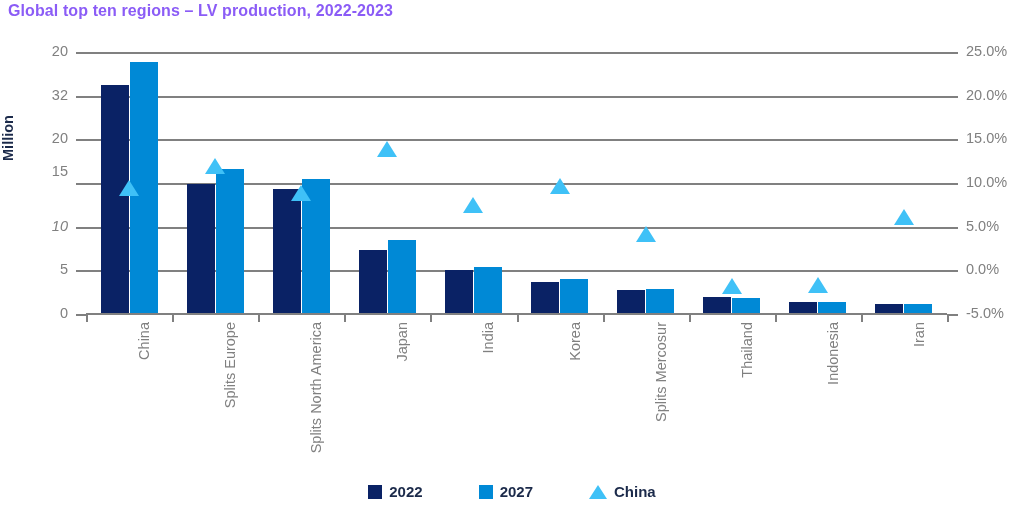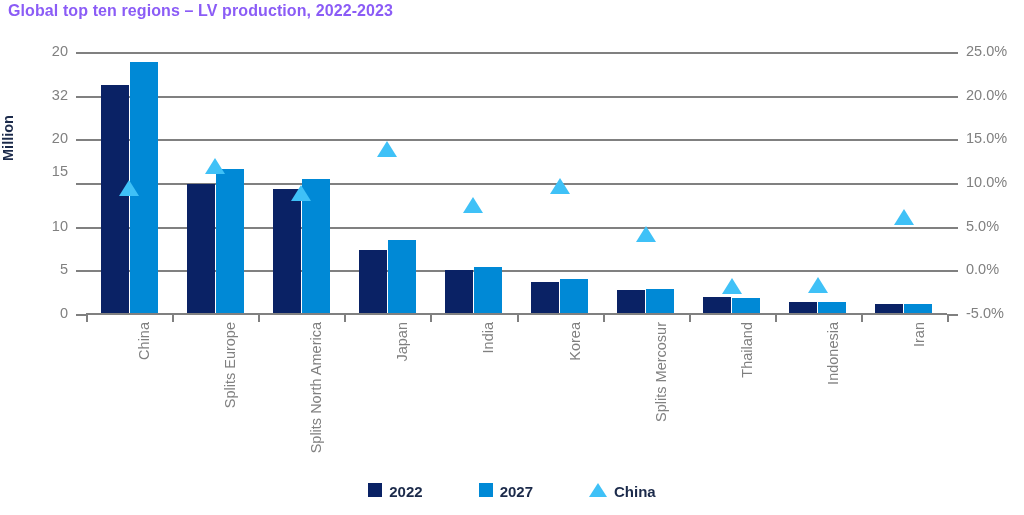--- a/index.html
+++ b/index.html
@@ -73,21 +73,21 @@
     transform-origin:left top;
     transform:rotate(-90deg) translate(-100%,0);
     text-align:right;
   }
 
   
   .legend{
     position:absolute;left:0;top:483px;width:1024px;
     display:flex;justify-content:center;align-items:center;gap:56px;
   }
-  .legend-item{display:flex;align-items:flex-start;gap:7px;}
+  .legend-item{display:flex;align-items:center;gap:7px;}
   .legend-swatch{width:14px;height:14px;display:inline-block;}
   .legend-tri{
     width:0;height:0;
     border-left:9px solid transparent;
     border-right:9px solid transparent;
     border-bottom:14px solid #3fc1f7;
   }
   .legend-label{
     font-size:15px;font-weight:bold;color:#1b2a4a;
   }
@@ -153,21 +153,21 @@
       <div class="ytick-right" style="top: 87.6667px;">20.0%</div>
       <div class="ytick-mark-left" style="top: 139.333px;"></div>
       <div class="ytick-left" style="left: 28px; top: 131.333px;">20</div>
       <div class="ytick-mark-right" style="top: 139.333px;"></div>
       <div class="ytick-right" style="top: 131.333px;">15.0%</div>
       <div class="ytick-mark-left" style="top: 183px;"></div>
       <div class="ytick-left" style="left: 28px; top: 164px;">15</div>
       <div class="ytick-mark-right" style="top: 183px;"></div>
       <div class="ytick-right" style="top: 175px;">10.0%</div>
       <div class="ytick-mark-left" style="top: 226.667px;"></div>
-      <div class="ytick-left" style="left: 28px; top: 218.667px;">10</div>
+      <div class="ytick-left" style="left: 28px; top: 218.667px; font-style: italic;">10</div>
       <div class="ytick-mark-right" style="top: 226.667px;"></div>
       <div class="ytick-right" style="top: 218.667px;">5.0%</div>
       <div class="ytick-mark-left" style="top: 270.333px;"></div>
       <div class="ytick-left" style="left: 28px; top: 262.333px;">5</div>
       <div class="ytick-mark-right" style="top: 270.333px;"></div>
       <div class="ytick-right" style="top: 262.333px;">0.0%</div>
       <div class="ytick-mark-left" style="top: 314px;"></div>
       <div class="ytick-left" style="left: 28px; top: 306px;">0</div>
       <div class="ytick-mark-right" style="top: 314px;"></div>
       <div class="ytick-right" style="top: 306px;">-5.0%</div>

